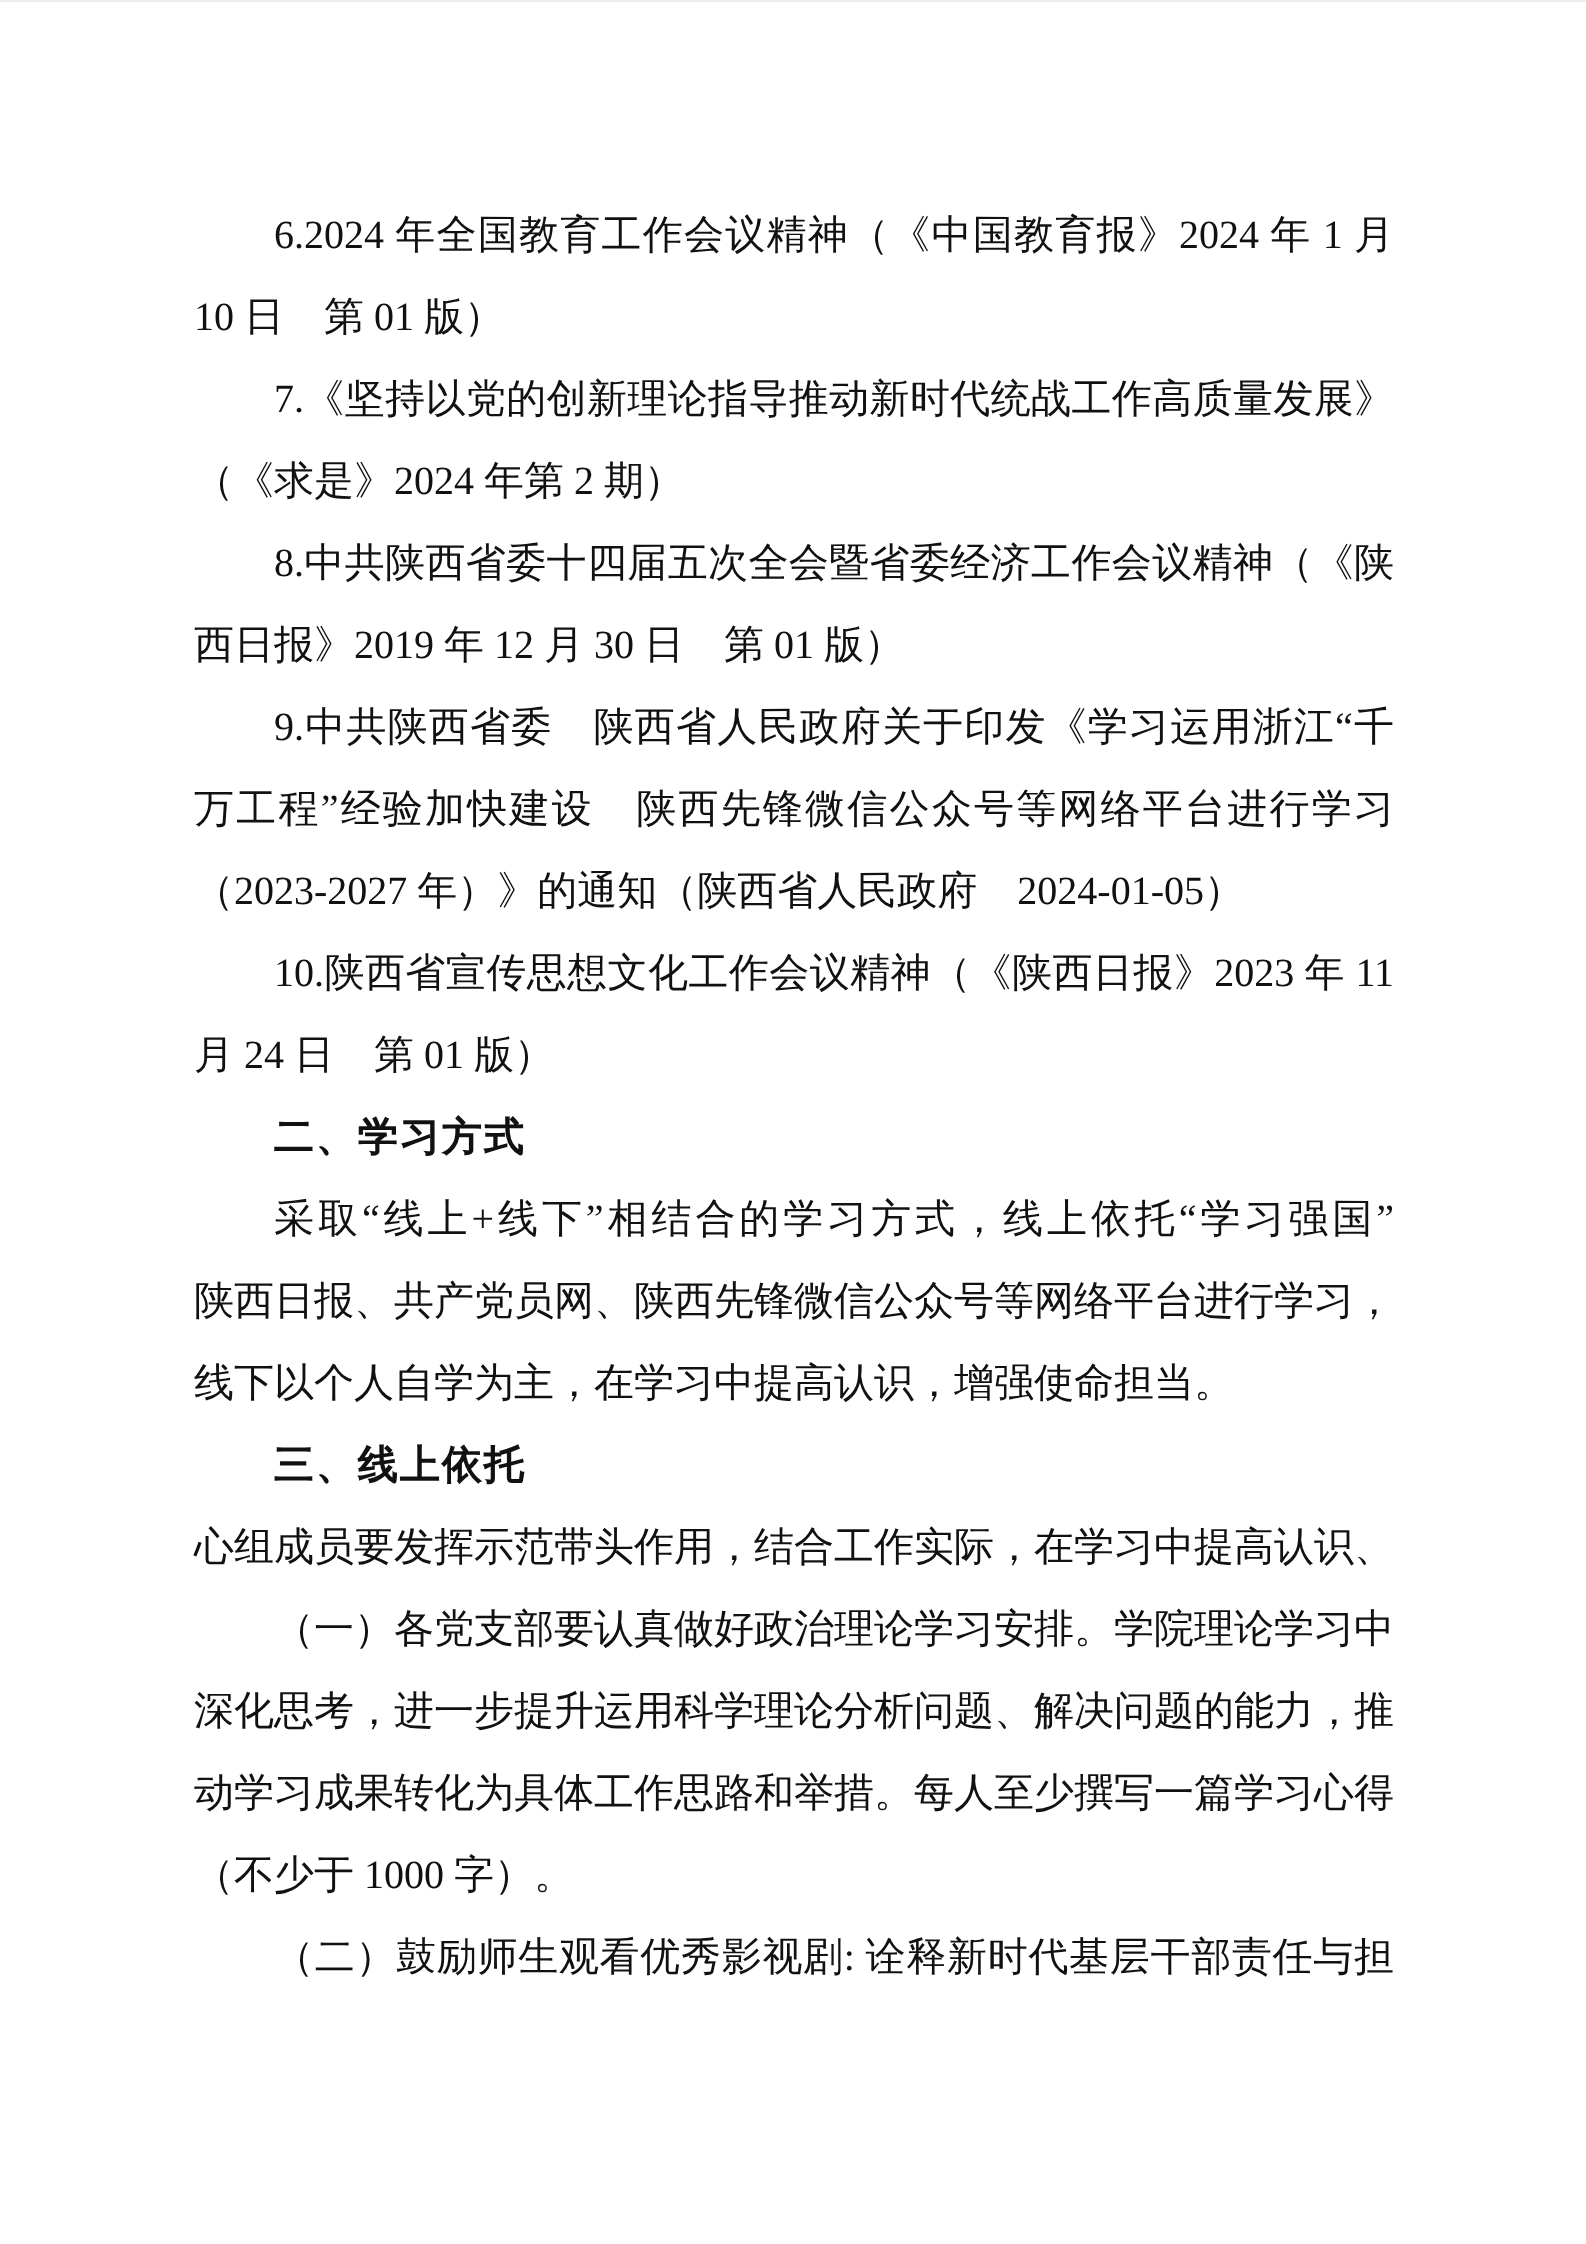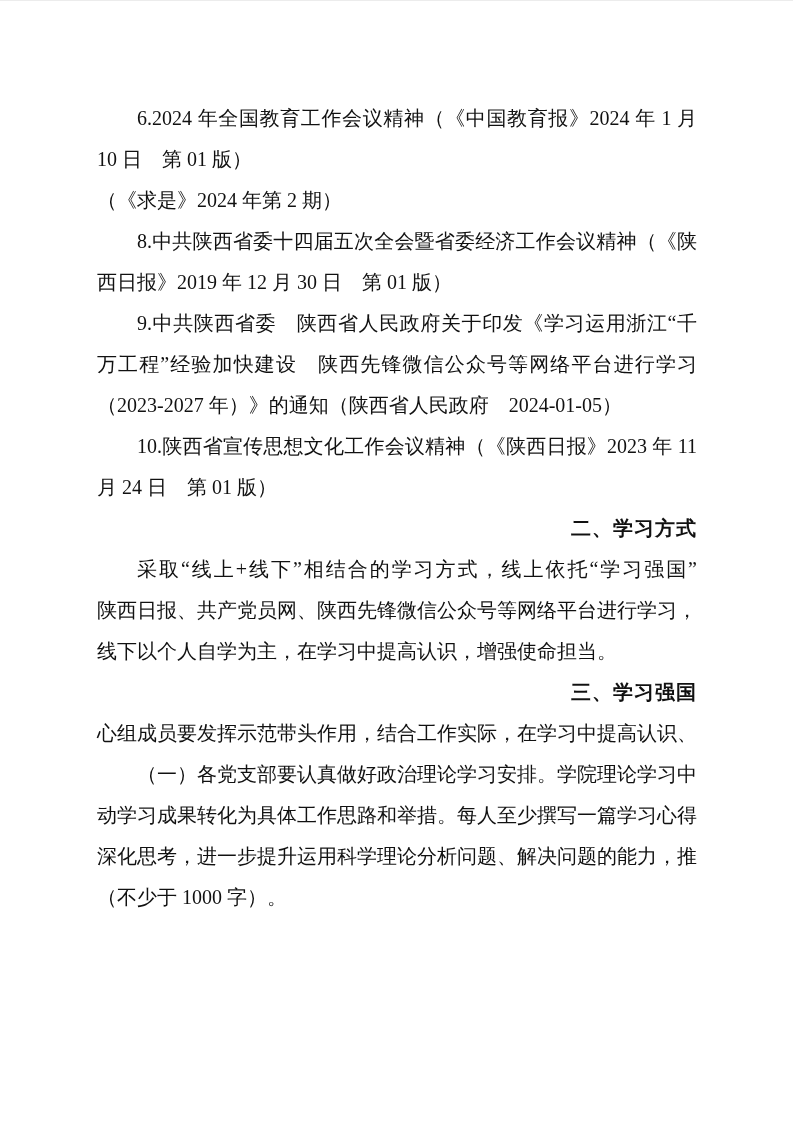--- a/index.html
+++ b/index.html
@@ -30,53 +30,54 @@
   }
   
   .fill {
     white-space: normal;
     text-align: justify;
     text-align-last: justify;
     text-justify: inter-character;
   }
   .indent {
     text-indent: 40px;
-    text-align: right;
   }
   .heading {
     font-weight: bold;
     font-family: "Liberation Sans", "DejaVu Sans", sans-serif;
     letter-spacing: 1px;
   }
 </style>
 </head>
 <body>
 
 <div class="page">
 
   <p class="ln indent fill">6.2024 年全国教育工作会议精神（《中国教育报》2024 年 1 月</p>
   <p class="ln">10 日　第 01 版）</p>
 
+  <p class="ln indent fill">7.《坚持以党的创新理论指导推动新时代统战工作高质量发展》</p>
   <p class="ln">（《求是》2024 年第 2 期）</p>
 
   <p class="ln indent fill">8.中共陕西省委十四届五次全会暨省委经济工作会议精神（《陕</p>
   <p class="ln">西日报》2019 年 12 月 30 日　第 01 版）</p>
 
   <p class="ln indent fill">9.中共陕西省委　陕西省人民政府关于印发《学习运用浙江“千</p>
   <p class="ln fill">万工程”经验加快建设　陕西先锋微信公众号等网络平台进行学习</p>
   <p class="ln">（2023-2027 年）》的通知（陕西省人民政府　2024-01-05）</p>
 
   <p class="ln indent fill">10.陕西省宣传思想文化工作会议精神（《陕西日报》2023 年 11</p>
   <p class="ln">月 24 日　第 01 版）</p>
 
   <p class="ln heading indent">二、学习方式</p>
   <p class="ln indent fill">采取“线上+线下”相结合的学习方式，线上依托“学习强国”</p>
   <p class="ln fill">陕西日报、共产党员网、陕西先锋微信公众号等网络平台进行学习，</p>
   <p class="ln">线下以个人自学为主，在学习中提高认识，增强使命担当。</p>
 
-  <p class="ln heading indent">三、学习强国</p>
+  <p class="ln heading indent">三、线上依托</p>
   <p class="ln fill">心组成员要发挥示范带头作用，结合工作实际，在学习中提高认识、</p>
   <p class="ln indent fill">（一）各党支部要认真做好政治理论学习安排。学院理论学习中</p>
+  <p class="ln fill">深化思考，进一步提升运用科学理论分析问题、解决问题的能力，推</p>
   <p class="ln fill">动学习成果转化为具体工作思路和举措。每人至少撰写一篇学习心得</p>
-  <p class="ln fill">深化思考，进一步提升运用科学理论分析问题、解决问题的能力，推</p>
   <p class="ln">（不少于 1000 字）。</p>
+  <p class="ln indent fill">（二）鼓励师生观看优秀影视剧: 诠释新时代基层干部责任与担</p>
 
 </div>
 
 </body></html>

